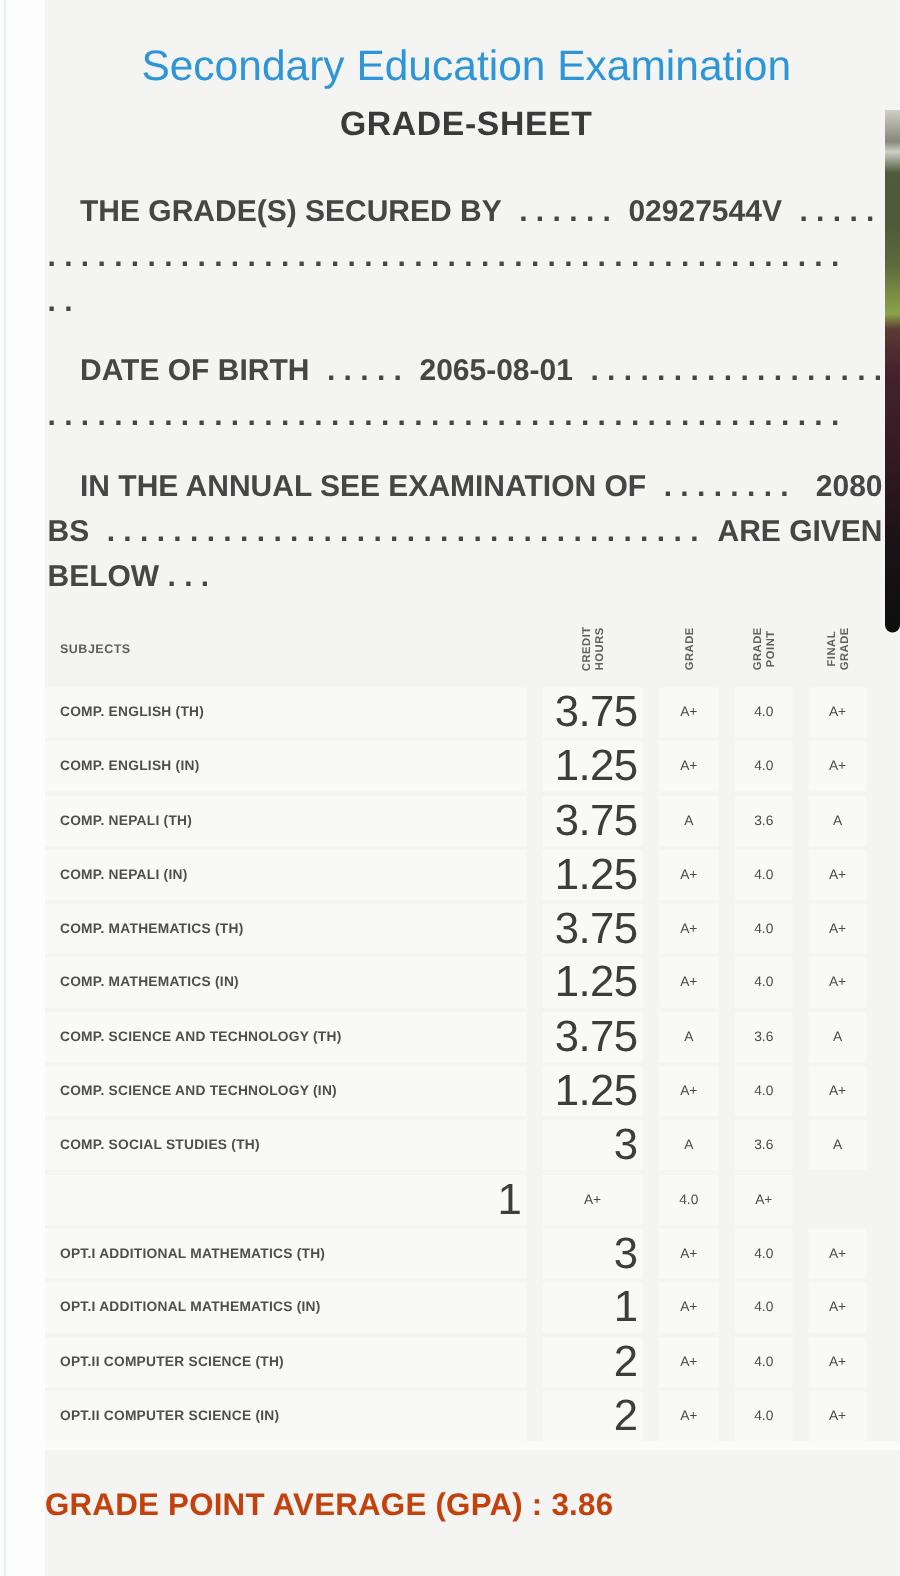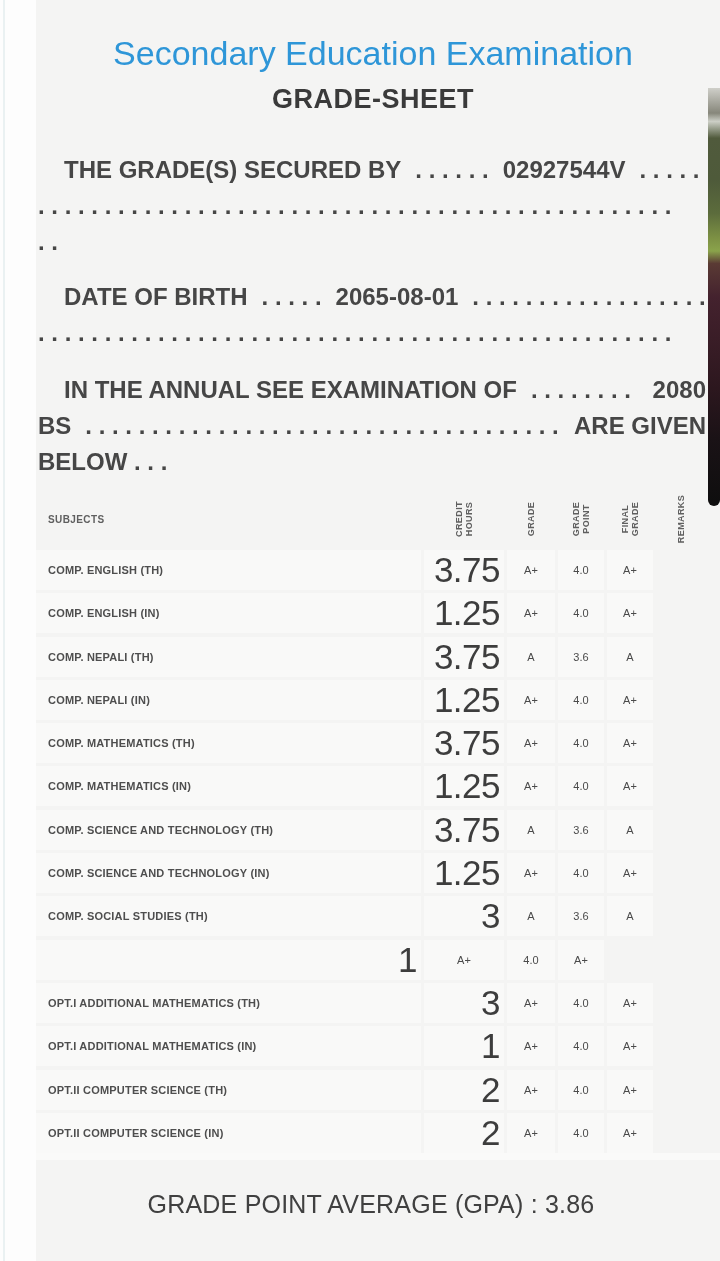--- a/index.html
+++ b/index.html
@@ -40,42 +40,42 @@
   .dotfill{flex:1 1 auto;overflow:hidden;white-space:nowrap;}
   .dotline{overflow:hidden;white-space:nowrap;}
   #stmt-secured{top:152px;}
   #stmt-dob{top:279px;}
   #stmt-exam{top:372px;text-align:center;}
   
   .gtable{position:absolute;left:36px;width:670px;top:490px;}
   .ghead,.trow{
     display:grid;
     grid-template-columns:385px 80px 48px 46px 46px 50px;
-    column-gap:3px;align-items:center;
+    column-gap:13px;align-items:center;
   }
   .ghead{height:58px;margin-bottom:2px;}
   .hsub{font-size:10px;font-weight:700;color:#5f5f5f;letter-spacing:.4px;padding-left:12px;}
   .vhead{position:relative;height:58px;}
   .vhead .vtxt{
     position:absolute;left:50%;top:50%;
     transform:translate(-50%,-50%) rotate(-90deg);
     font-size:9px;font-weight:700;color:#5f5f5f;letter-spacing:.4px;
     line-height:10px;text-align:center;white-space:nowrap;
   }
   .rows{display:flex;flex-direction:column;gap:5px;text-align:center;}
   .trow{height:38.3px;}
   .cell{background:#f9f9f8;height:100%;display:flex;align-items:center;}
   .subj{font-size:11px;font-weight:700;color:#4e4e4e;letter-spacing:.2px;padding-left:12px;}
   .credit{justify-content:flex-end;padding-right:4px;font-size:35px;font-weight:500;color:#3d3d3d;letter-spacing:-.5px;}
   .small{justify-content:center;font-size:11px;font-weight:500;color:#4a4a4a;}
   .remarks{background:transparent;}
   .gapband{position:absolute;left:36px;width:684px;top:1153px;height:7px;background:#fafaf9;}
   .gpa{
     position:absolute;left:36px;width:670px;top:1190px;
-    text-align:center;font-size:25px;font-weight:400;color:#404040;letter-spacing:.2px;
+    text-align:left;font-size:25px;font-weight:700;color:#c2410c;letter-spacing:.2px;
   }
 </style>
 </head>
 <body>
 
 <div id="screen">
   <div class="sheet"></div>
   <div class="edge-line"></div>
   <div class="photo-strip"></div>
 

